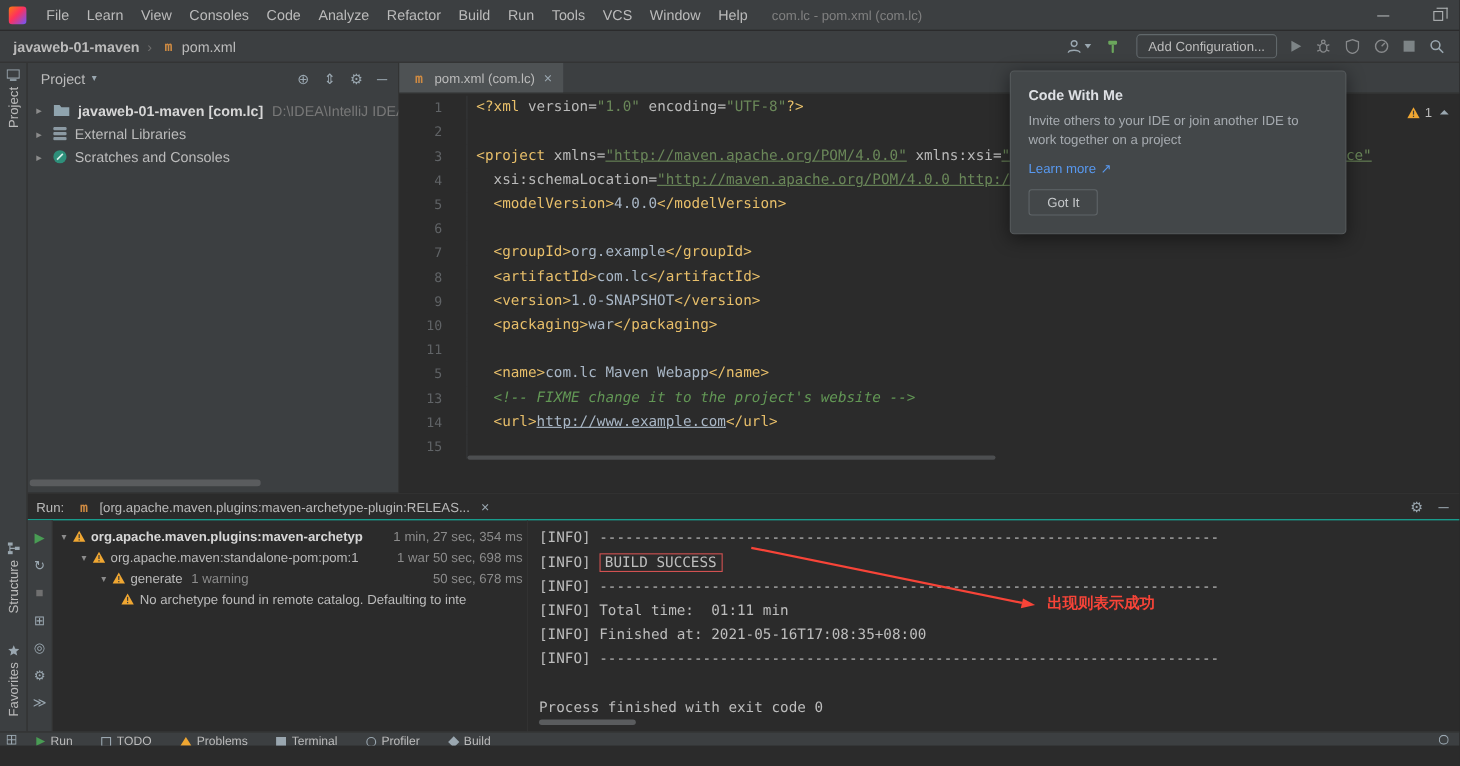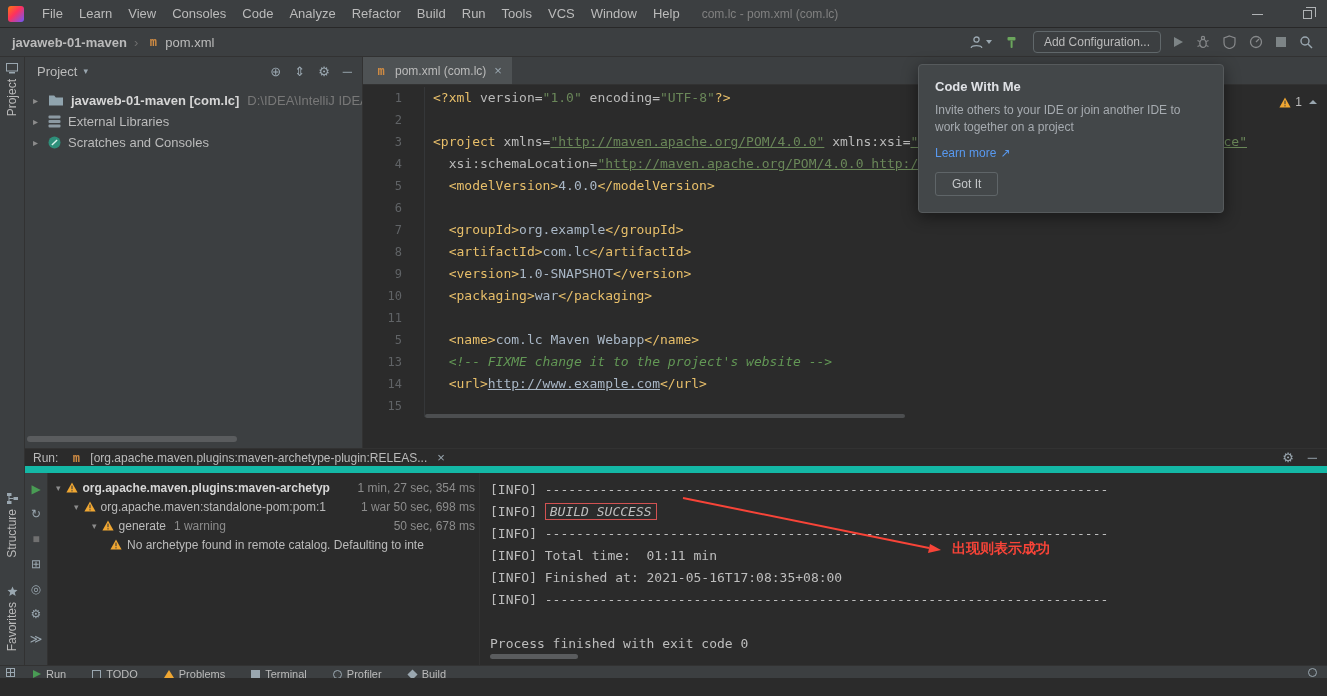--- a/index.html
+++ b/index.html
@@ -71,40 +71,40 @@
   .seg-plain{color:#a9b7c6;}
   .seg-comment{color:#629755;font-style:italic;}
   .seg-link{color:#a9b7c6;text-decoration:underline;}
   .inspections{position:absolute;top:6px;right:10px;display:flex;align-items:center;gap:4px;font-size:12px;color:#bbbbbb;font-family:"Liberation Sans",sans-serif;}
   .warn-ic{display:inline-flex;flex:none;}
   .insp-caret{width:0;height:0;border-left:4px solid transparent;border-right:4px solid transparent;border-bottom:4px solid #9aa7b0;margin-left:3px;}
   .ed-hscroll{position:absolute;left:62px;bottom:30px;width:480px;height:4px;border-radius:2px;background:#4c4e50;}
 
   
   .run-panel{position:absolute;left:25px;top:448px;right:0;bottom:13px;background:#2b2b2b;border-top:1px solid #323232;}
-  .run-header{height:24px;display:flex;align-items:center;font-size:12px;color:#bbbbbb;padding-left:8px;border-bottom:7px solid #14b8a6;}
+  .run-header{height:24px;display:flex;align-items:center;font-size:12px;color:#bbbbbb;padding-left:8px;border-bottom:1px solid #14b8a6;}
   .run-label{margin-right:10px;}
   .run-tab{display:flex;align-items:center;gap:6px;}
   .run-tab .close{color:#9aa7b0;font-size:13px;margin-left:4px;}
   .run-right{margin-left:auto;display:flex;gap:14px;padding-right:10px;}
   .rh-ic{color:#9aa7b0;font-size:13px;line-height:1;}
   .run-body{position:absolute;top:24px;left:0;right:0;bottom:0;display:flex;}
   .run-toolbar{flex:none;width:23px;background:#3c3f41;border-right:1px solid #323232;display:flex;flex-direction:column;align-items:center;padding-top:10px;gap:13px;}
   .rt-icon{font-size:12px;line-height:1;}
   .run-tree{flex:none;width:432px;border-right:1px solid #323232;padding-top:5px;overflow:hidden;}
   .rtree-row{height:19px;display:flex;align-items:center;font-size:12px;color:#bbbbbb;white-space:nowrap;overflow:hidden;}
   .rchev{color:#8c8c8c;font-size:9px;margin-right:5px;flex:none;}
   .rtree-row .warn-ic{margin-right:5px;}
   .rlabel{overflow:hidden;}
   .rlabel.bold{font-weight:bold;color:#d6d6d6;}
   .rsuffix{color:#8c8c8c;margin-left:8px;}
   .rtime{color:#8c8c8c;margin-left:auto;padding-right:4px;flex:none;}
   .run-console{flex:1;position:relative;padding:6px 0 0 10px;font-family:"DejaVu Sans Mono","Liberation Mono",monospace;font-size:13px;line-height:22px;color:#bdbdbd;overflow:hidden;}
   .console-line{height:22px;white-space:pre;}
-  .boxed{border:1px solid #d25252;padding:0 4px;font-style:italic;}
+  .boxed{border:1px solid #d25252;padding:0 4px;}
   .console-hscroll{position:absolute;left:10px;bottom:6px;width:88px;height:5px;border-radius:2.5px;background:#5a5c5e;}
 
   
   .annotation-layer{position:absolute;inset:0;pointer-events:none;z-index:40;}
   .annotation-layer svg{position:absolute;left:0;top:0;}
   .annotation-text{position:absolute;left:952px;top:540px;font-size:14px;font-weight:bold;}
 
   
   .popup{position:absolute;left:918px;top:64px;width:306px;background:#434749;border:1px solid #565a5c;border-radius:4px;box-shadow:0 4px 16px rgba(0,0,0,.45);z-index:50;padding:14px 16px 16px;}
   .popup-title{font-size:13px;font-weight:bold;color:#dfe1e5;}

